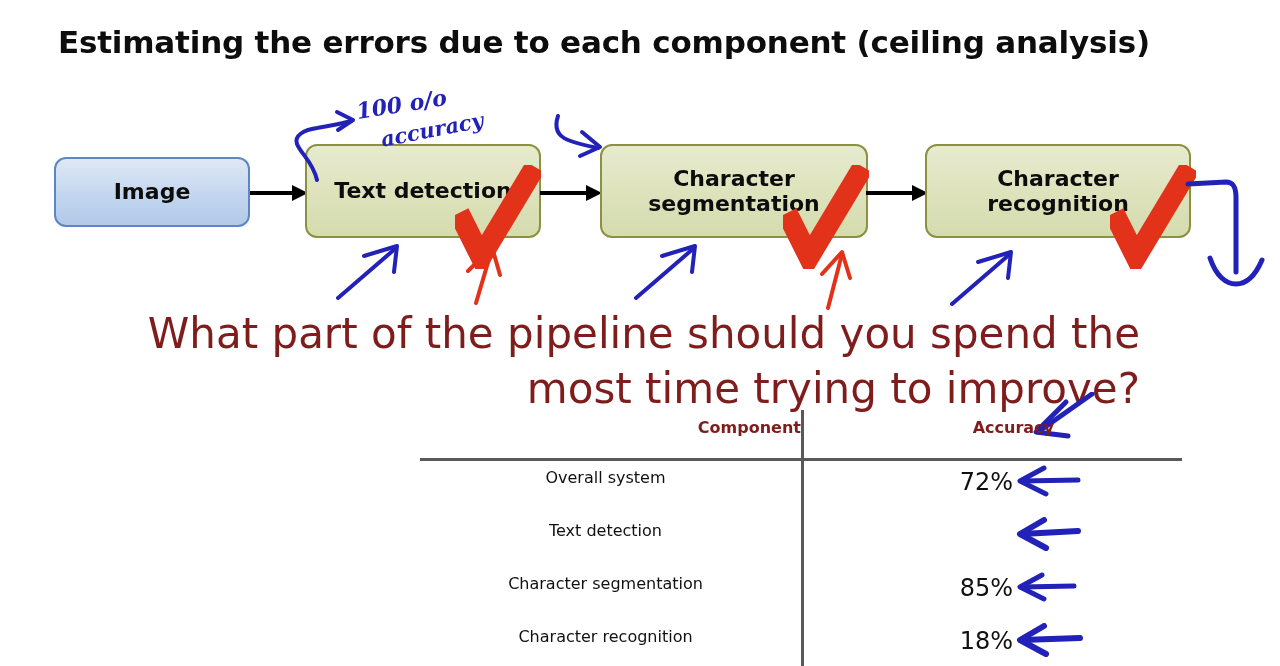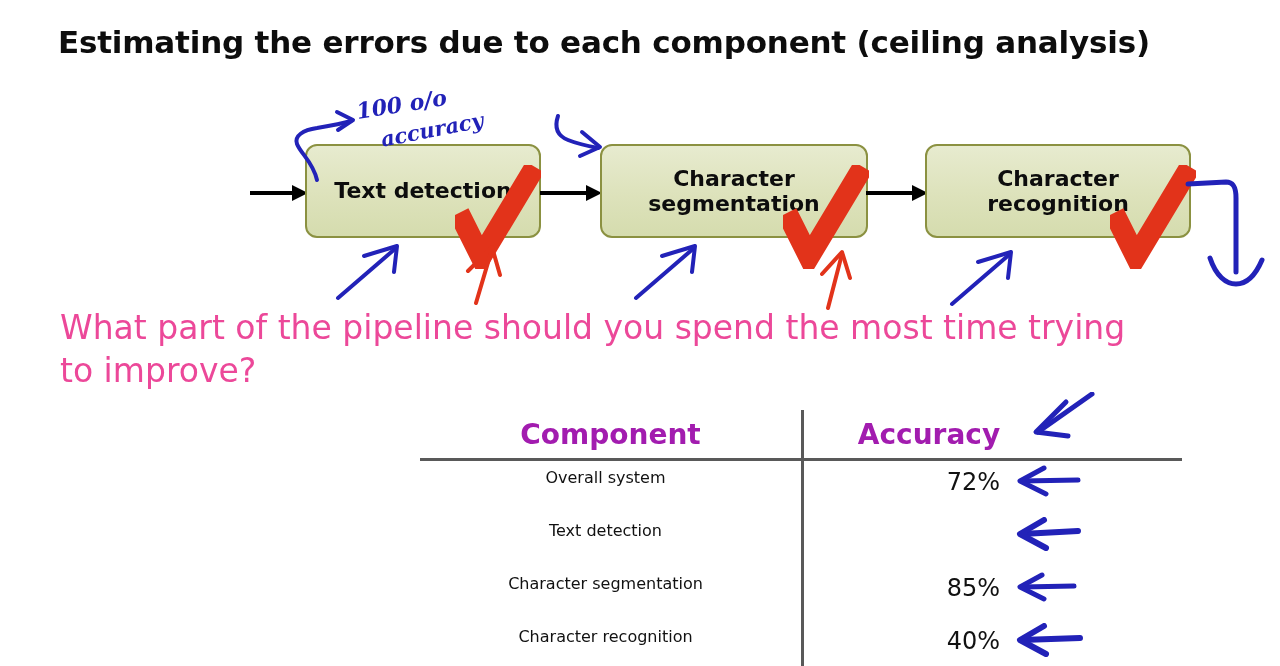--- a/index.html
+++ b/index.html
@@ -96,73 +96,78 @@
   .ink-up-3{left:948px;top:246px;}
 
   .red-arrow{position:absolute;width:58px;height:62px;}
   .red-arrow svg{display:block;}
   .red-up-1{left:458px;top:243px;}
   .red-up-2{left:810px;top:248px;}
 
   
   .question{
     position:absolute;left:60px;top:307px;width:1080px;
-    font-size:33px;color:#ec4899;line-height:1.30;
-    font-family:"DejaVu Sans", sans-serif;
+    font-size:42px;color:#7f1d1d;line-height:1.30;
+    font-family:"DejaVu Sans", sans-serif;
+    text-align:right;
   }
 
   
   .tbl{
     position:absolute;left:420px;top:410px;width:762px;height:256px;
   }
   .tbl-hrule{
     position:absolute;left:0px;top:48px;width:762px;height:3px;
     background:#595959;
   }
   .tbl-vrule{
     position:absolute;left:381px;top:0px;width:3px;height:256px;
     background:#595959;
   }
   .th{
     position:absolute;top:8px;
-    font-size:28px;font-weight:bold;color:#a21caf;
-    font-family:"DejaVu Sans", sans-serif;
-    text-align:center;
+    font-size:16px;font-weight:bold;color:#7f1d1d;
+    font-family:"DejaVu Sans", sans-serif;
+    text-align:right;
   }
   .th-comp{left:0px;width:381px;}
   .th-acc{left:384px;width:250px;}
 
   .trow{position:absolute;left:0;width:762px;height:53px;}
   .trow .cname{
     position:absolute;left:0px;top:0px;width:371px;
     text-align:center;font-size:16px;color:#111111;
     font-family:"DejaVu Sans", sans-serif;
   }
   .trow .cval{
     position:absolute;left:384px;top:0px;width:196px;
     text-align:right;font-size:24px;color:#111111;
     font-family:"DejaVu Sans", sans-serif;
+    padding-left:13px;
   }
   .trow .cink{
     position:absolute;left:592px;top:-4px;width:72px;height:34px;
   }
   .trow .cink svg{display:block;}
 
   .ink-acc-head{
     position:absolute;left:1030px;top:392px;width:66px;height:48px;
   }
   .ink-acc-head svg{display:block;}
 </style>
 </head>
 <body>
 
 <div id="slide">
 
   <div class="slide-title">Estimating the errors due to each component (ceiling analysis)</div>
 
+  <div class="pipe-box box-image">
+    <span>Image</span>
+  </div>
 
   <div class="conn conn-1">
     <svg width="58" height="24" viewBox="0 0 58 24">
       <line x1="0" y1="12" x2="44" y2="12" stroke="#000" stroke-width="4"></line>
       <polygon points="42,4 58,12 42,20" fill="#000"></polygon>
     </svg>
   </div>
 
   <div class="pipe-box box-green box-text-detection">
     <span>Text detection</span>
@@ -308,21 +313,21 @@
       <div class="cink">
         <svg width="72" height="34" viewBox="0 0 72 34">
           <path d="M62 16 L10 17" stroke="#2222b8" stroke-width="5" fill="none" stroke-linecap="round"></path>
           <path d="M30 5 L8 17 L32 29" stroke="#2222b8" stroke-width="5" fill="none" stroke-linecap="round" stroke-linejoin="round"></path>
         </svg>
       </div>
     </div>
 
     <div class="trow" style="top:217px;">
       <div class="cname">Character recognition</div>
-      <div class="cval">40%</div>
+      <div class="cval">18%</div>
       <div class="cink">
         <svg width="72" height="34" viewBox="0 0 72 34">
           <path d="M68 15 L10 17" stroke="#2222b8" stroke-width="6" fill="none" stroke-linecap="round"></path>
           <path d="M32 3 L8 17 L34 31" stroke="#2222b8" stroke-width="6" fill="none" stroke-linecap="round" stroke-linejoin="round"></path>
         </svg>
       </div>
     </div>
 
   </div>
 

